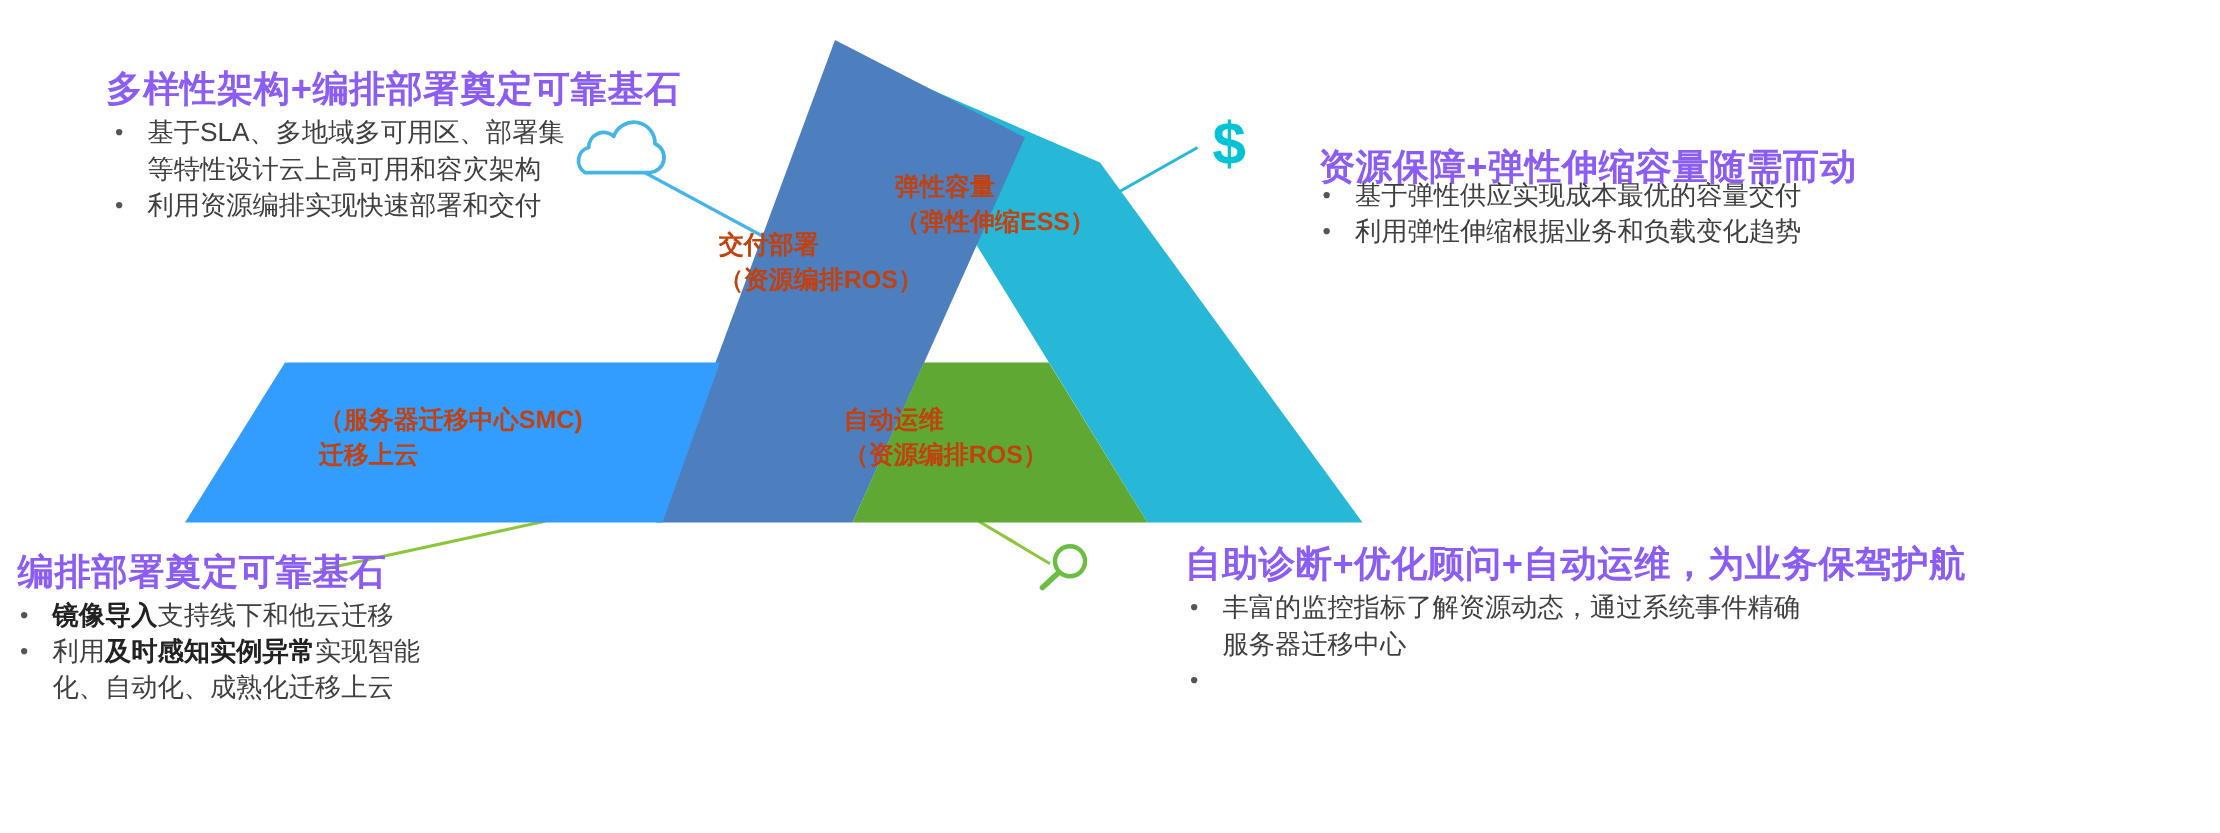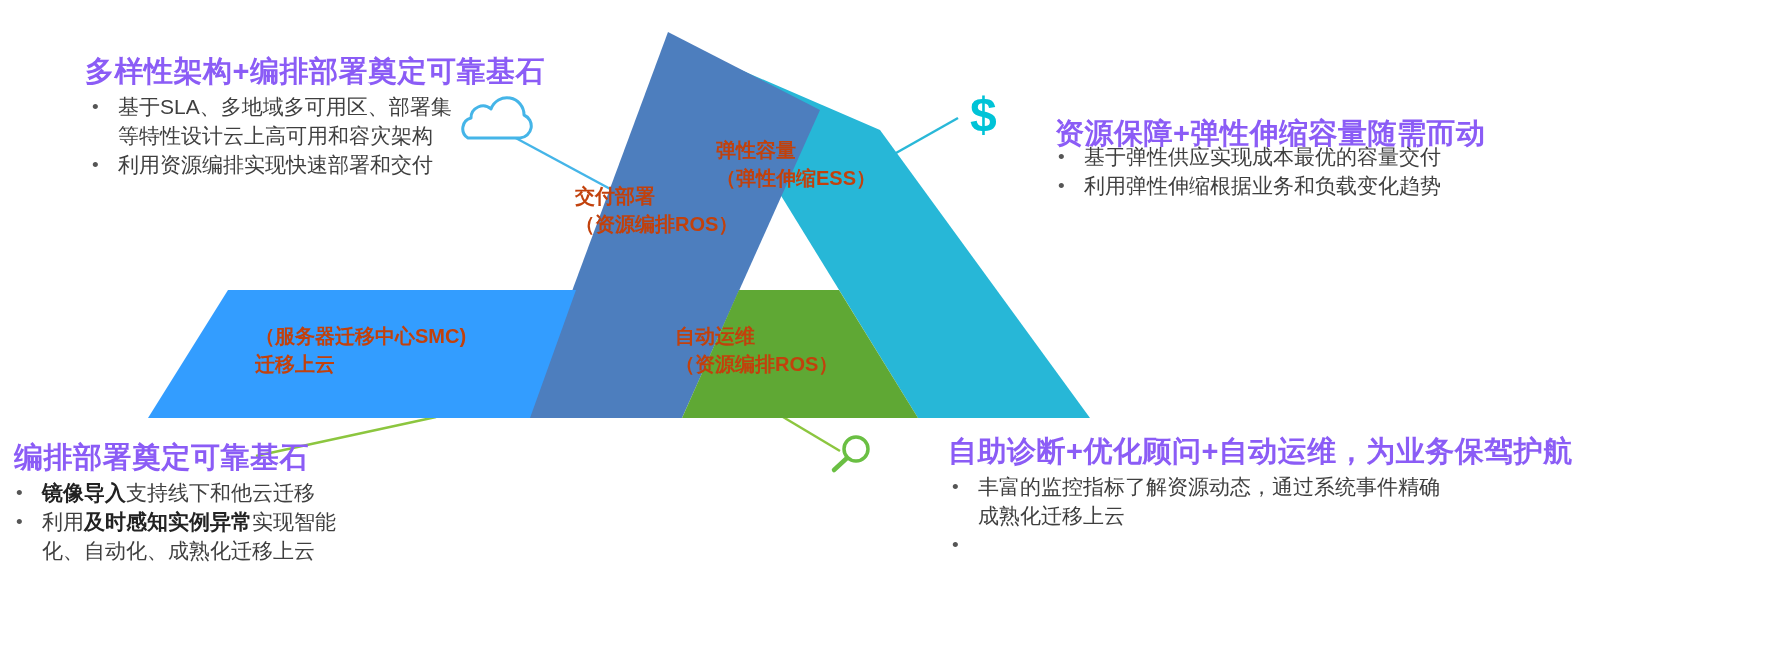--- a/index.html
+++ b/index.html
@@ -135,21 +135,21 @@
       </span>
     </div>
   </div>
 
   <div class="heading" style="left:948px;top:432px;">自助诊断+优化顾问+自动运维，为业务保驾护航</div>
   <div class="bullets" style="left:952px;top:472px;">
     <div class="bullet-row">
       <span class="dot">•</span>
       <span class="bullet-text">
         <span>丰富的监控指标了解资源动态，通过系统事件精确</span><br>
-        <span>成熟化迁移上云</span>
+        <span>服务器迁移中心</span>
       </span>
     </div>
     <div class="bullet-row">
       <span class="dot">•</span>
     </div>
   </div>
 
 </div>
 
 </body></html>

